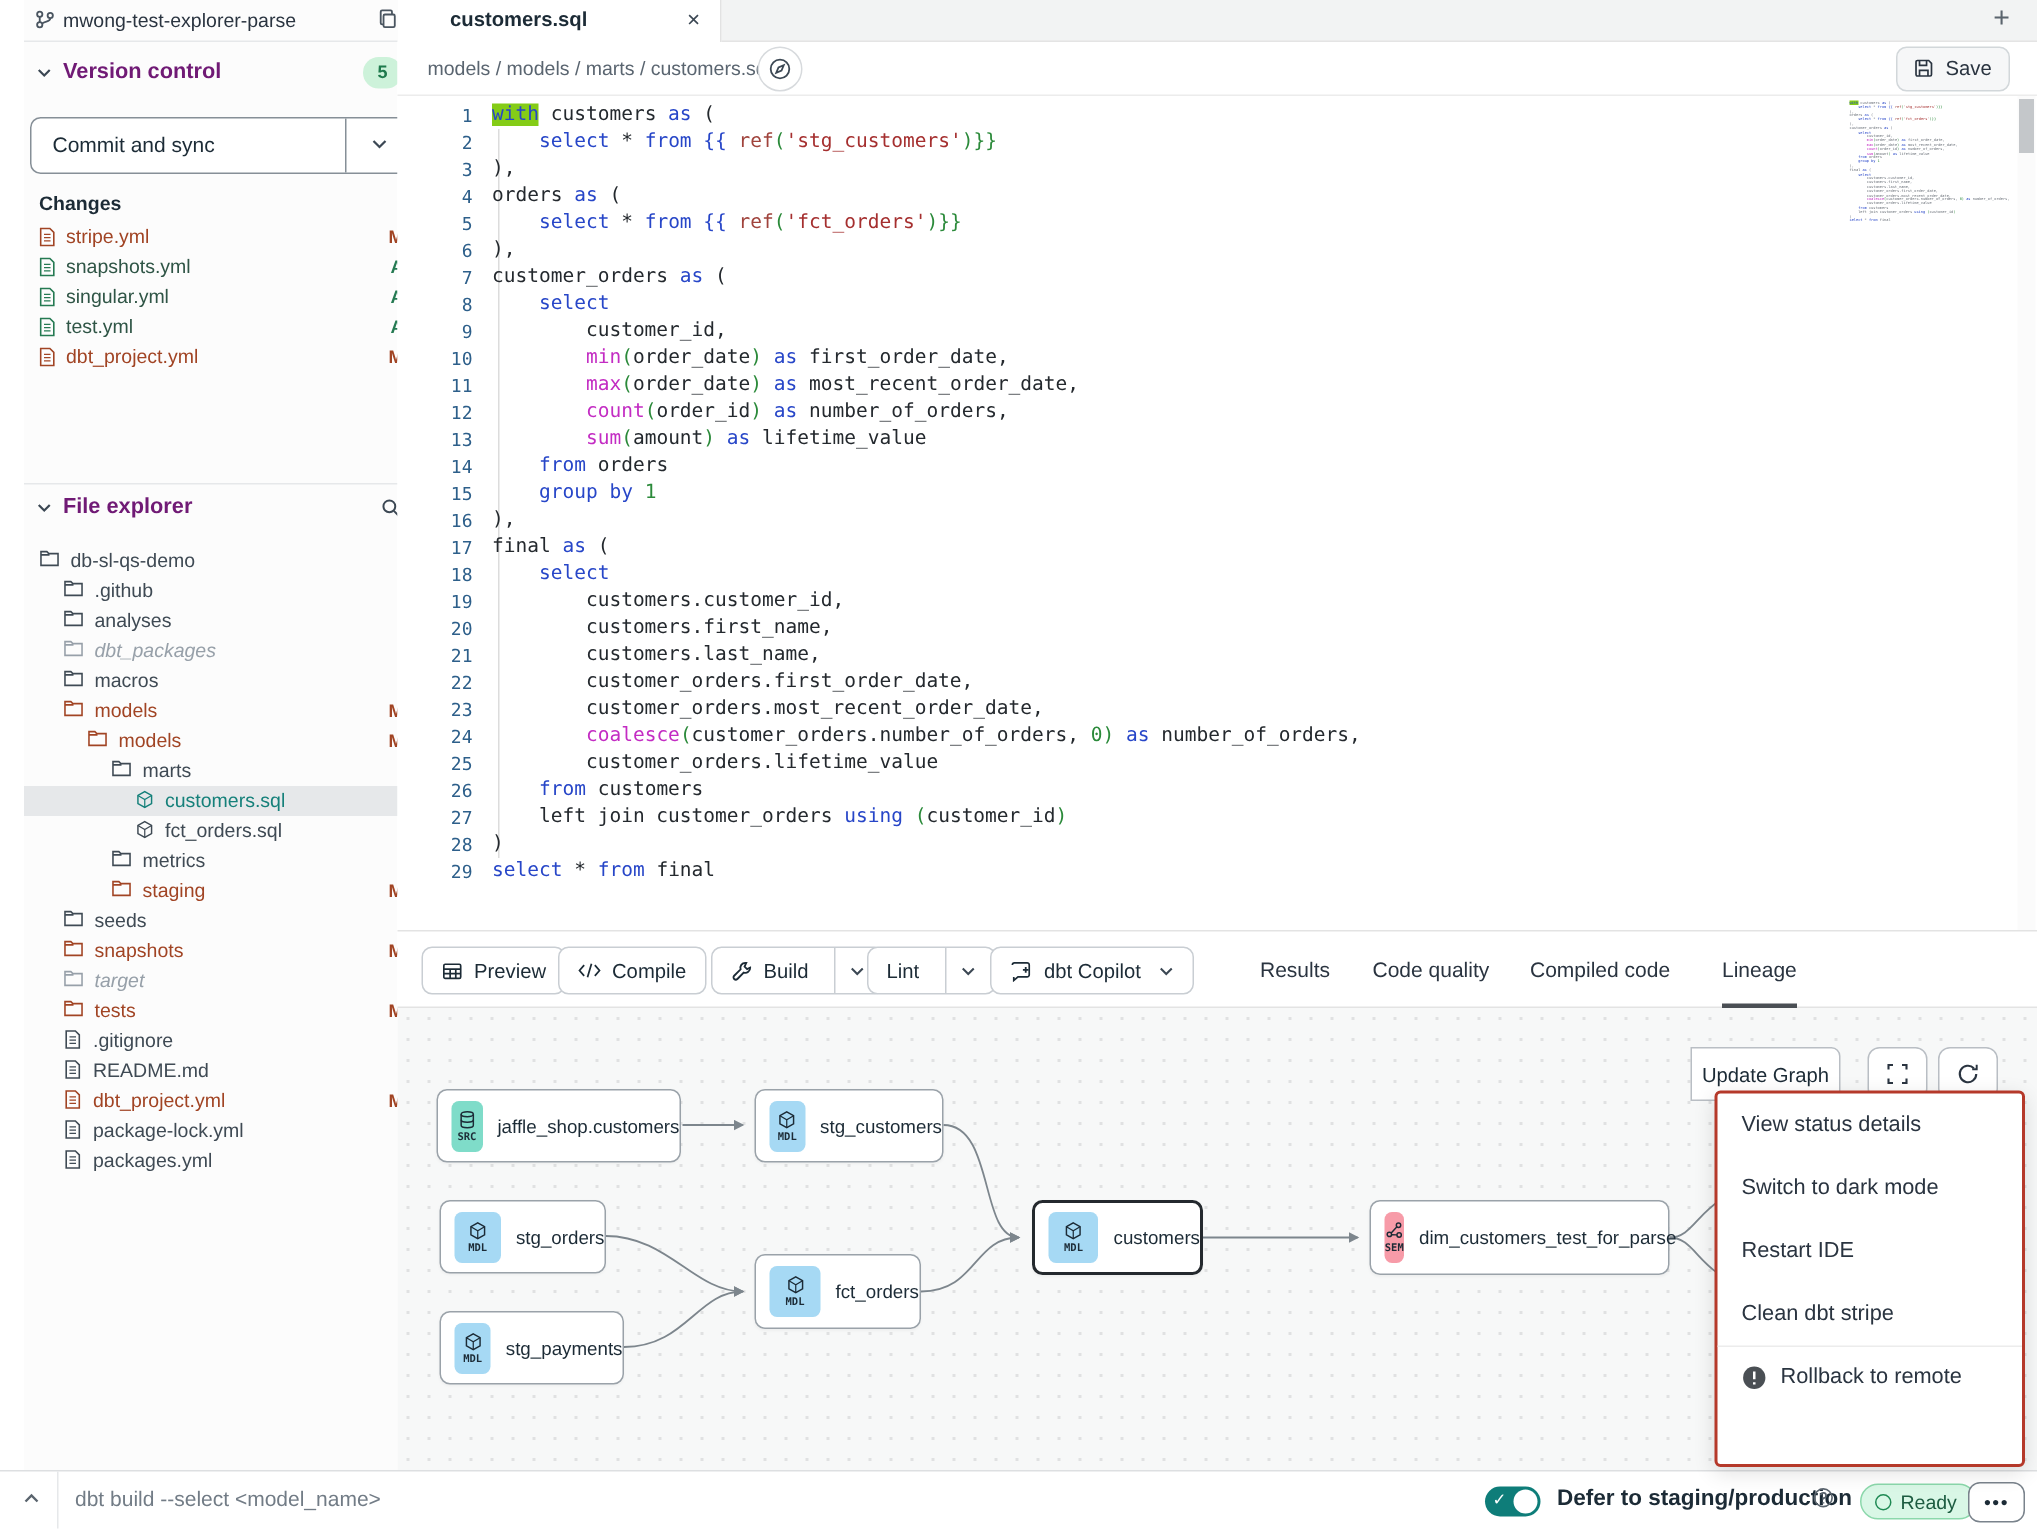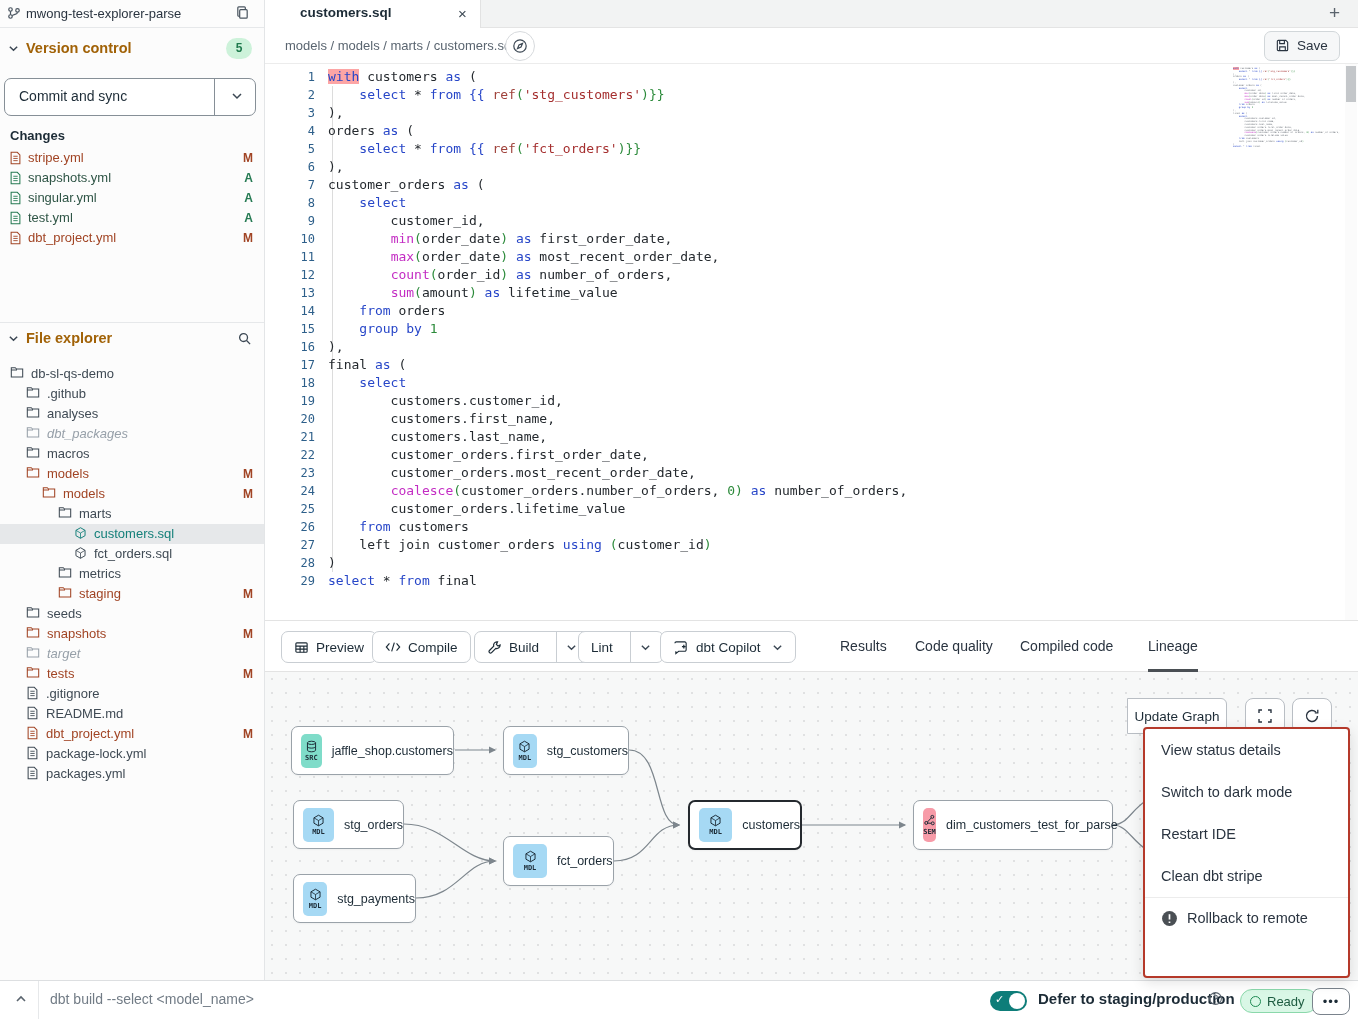--- a/index.html
+++ b/index.html
@@ -1,31 +1,31 @@
 <!DOCTYPE html>
 <html><head>
 <meta charset="utf-8">
 <style>
   * { margin:0; padding:0; box-sizing:border-box; }
   html,body { width:1358px; height:1019px; overflow:hidden; background:#fff;
     font-family:"Liberation Sans", sans-serif; color:#1c2b36; }
 
   
-  #sidebar { position:absolute; left:0; top:0; width:265px; height:980px;
+  #sidebar { position:absolute; left:16px; top:0; width:265px; height:980px;
     background:#fcfcfc; border-right:1px solid #e3e5e7; }
   #branch-row { position:absolute; left:0; top:0; width:100%; height:28px;
     border-bottom:1px solid #e6e8ea; }
   #branch-row .bname { position:absolute; left:26px; top:6px; font-size:13px; color:#2a3440; }
   .ic { display:inline-flex; align-items:center; justify-content:center; }
   #branch-icon { position:absolute; left:7px; top:6px; color:#4a5560; }
   #copy-icon { position:absolute; right:14px; top:5px; color:#4a5560; cursor:pointer; }
 
   .section-head { position:absolute; left:0; width:100%; height:24px; }
   .section-head .chev { position:absolute; left:8px; top:5px; color:#3c4854; }
-  .section-head .stitle { position:absolute; left:26px; top:2px; font-size:14.5px; font-weight:bold; color:#a16207; }
+  .section-head .stitle { position:absolute; left:26px; top:2px; font-size:14.5px; font-weight:bold; color:#701a75; }
   #vc-badge { position:absolute; right:12px; top:0px; min-width:26px; height:21px; border-radius:11px;
     background:#cdf2da; color:#1f7a4d; font-size:12px; font-weight:bold; text-align:center; line-height:21px; padding:0 8px; }
 
   #commit-btn { position:absolute; left:4px; top:78px; width:252px; height:38px; background:#fff;
     border:1px solid #868f97; border-radius:7px; cursor:pointer; }
   #commit-btn .clabel { position:absolute; left:14px; top:9px; font-size:14px; color:#1c2b36; }
   #commit-btn .cdiv { position:absolute; right:40px; top:0; width:1px; height:100%; background:#868f97; }
   #commit-btn .ccar { position:absolute; right:12px; top:11px; color:#3c4854; }
 
   #changes-label { position:absolute; left:10px; top:128px; font-size:13px; font-weight:bold; color:#1c2b36; }
@@ -70,21 +70,21 @@
   
   #editor { position:absolute; left:0; top:64px; width:100%; height:556px; background:#fff; overflow:hidden; }
   #gutter { position:absolute; left:0; top:4px; width:50px; text-align:right;
     font-family:"DejaVu Sans Mono", monospace; font-size:12px; color:#2d5f8a; }
   #gutter div { height:18px; line-height:18px; }
   #codelines { position:absolute; left:63px; top:4px; font-family:"DejaVu Sans Mono", monospace;
     font-size:13px; white-space:pre; color:#24292e; }
   #codelines div { height:18px; line-height:18px; }
   .k { color:#2746c8; } .f { color:#c32cc3; } .r { color:#a0433c; }
   .s { color:#a52f2f; } .b { color:#2b8a3a; } .n { color:#2b8a3a; }
-  .hl { background:#fca5a5; }
+  .hl { background:#84cc16; }
   #indent-guide { position:absolute; left:67px; top:22px; width:1px; height:486px; background:#dcdcdc; }
   #minimap { position:absolute; left:968px; top:4px; width:92px; font-family:"DejaVu Sans Mono", monospace;
     font-size:2.4px; line-height:2.8px; white-space:pre; color:#6a7078; pointer-events:none; }
   #vscroll { position:absolute; left:1080px; top:0px; width:12px; height:556px; background:#fbfbfb; }
   #vscroll .thumb { position:absolute; left:1px; top:2px; width:10px; height:36px; background:#c4c7ca; }
 
   
   #actionbar { position:absolute; left:0; top:620px; width:100%; height:52px; background:#fff;
     border-top:1px solid #e3e3e3; border-bottom:1px solid #e3e3e3; }
   .abtn { position:absolute; top:10px; height:32px; background:#fff; border:1px solid #c9ced3; border-radius:7px;

